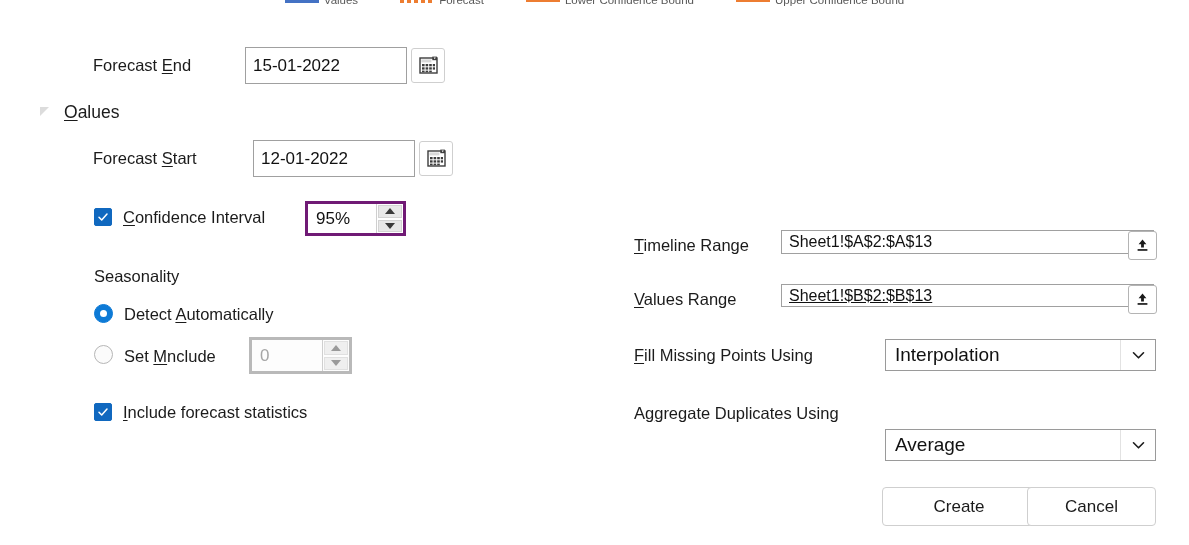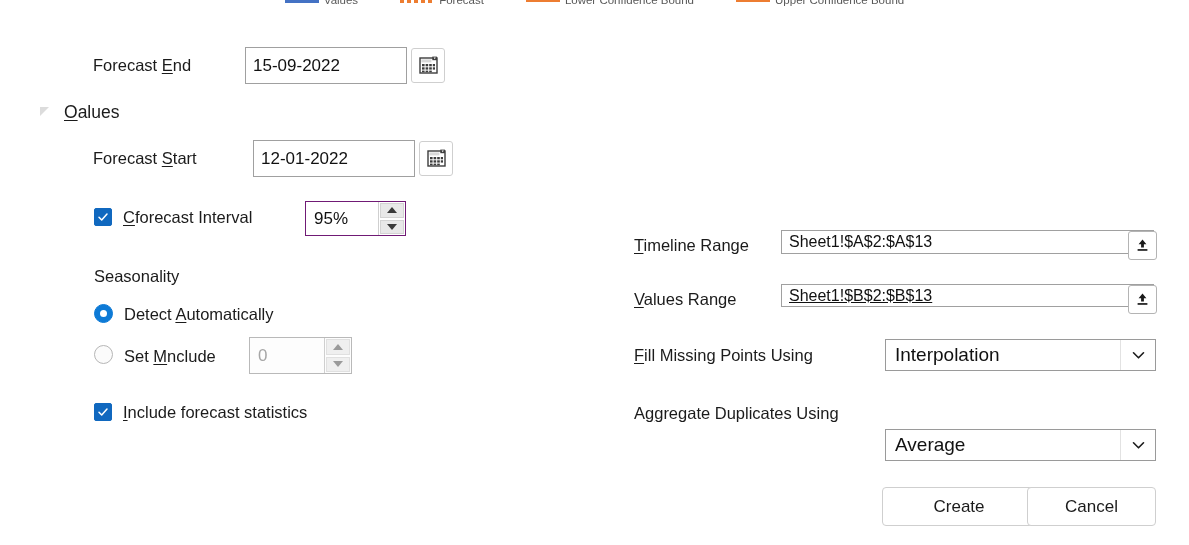--- a/index.html
+++ b/index.html
@@ -94,21 +94,21 @@
   }
   .rdo.on  { background: #0d7ad6; border: 1px solid #0d7ad6; }
   .rdo.on::after {
     content: ""; width: 7px; height: 7px; border-radius: 50%; background: #ffffff;
   }
   .rdo.off { background: #fbfbfb; border: 1px solid #b6b6b6; }
 
   
   .spin {
     box-sizing: border-box;
-    border: 1px solid #701a75;
+    border: 3px solid #701a75;
     background: #ffffff;
     display: flex;
     align-items: stretch;
   }
   .spin.disabled { background: #fdfdfd; border-color: #b9b9b9; }
   .spin .val {
     flex: 1;
     display: flex; align-items: center;
     padding-left: 8px;
     font-size: 17px;
@@ -201,21 +201,21 @@
   </div>
   <div class="legend-item">
     <span class="legend-swatch sw-solid-orange"></span>
     <span class="legend-label">Upper Confidence Bound</span>
   </div>
 </div>
 
 <div class="abs lbl" style="left:93px; top:57px;"><span>Forecast </span><u>E</u><span>nd</span></div>
 
 <div class="abs txtbox" style="left:245px; top:47px; width:162px; height:37px;">
-  <span>15-09-2022</span>
+  <span>15-01-2022</span>
 </div>
 
 <div class="abs iconbtn" style="left:411px; top:48px; width:34px; height:35px;">
   <svg width="19" height="19" viewBox="0 0 19 19">
     <rect x="1" y="2" width="17" height="15" fill="#ffffff" stroke="#3c3c3c" stroke-width="1.4"></rect>
     <rect x="2.4" y="3.4" width="10" height="3" fill="#d8d8d8"></rect>
     <rect x="13.3" y="0.6" width="4.6" height="3.6" fill="#3c3c3c"></rect>
     <polygon points="14.6,1.6 16.8,1.6 15.7,3.2" fill="#ffffff"></polygon>
     <g fill="#3c3c3c">
       <rect x="3" y="8" width="2.6" height="2.3"></rect>
@@ -262,21 +262,21 @@
         <rect x="10.2" y="14.6" width="2.6" height="1.6"></rect>
     </g>
   </svg>
 </div>
 
 <div class="abs cbx checked" style="left:94px; top:208px;">
   <svg width="12" height="12" viewBox="0 0 12 12">
     <polyline points="2,6.3 4.7,9 10,3" fill="none" stroke="#ffffff" stroke-width="1.5" stroke-linecap="round" stroke-linejoin="round"></polyline>
   </svg>
 </div>
-<div class="abs lbl" style="left:123px; top:209px;"><u>C</u><span>forecast Interval</span></div>
+<div class="abs lbl" style="left:123px; top:209px;"><u>C</u><span>onfidence Interval</span></div>
 
 <div class="abs spin" style="left:305px; top:201px; width:101px; height:35px;">
   <div class="val">95%</div>
   <div class="btns">
     <div class="sbtn">
         <span class="tri-up"></span>
       </div>
     <div class="sbtn">
         <span class="tri-dn"></span>
       </div>

